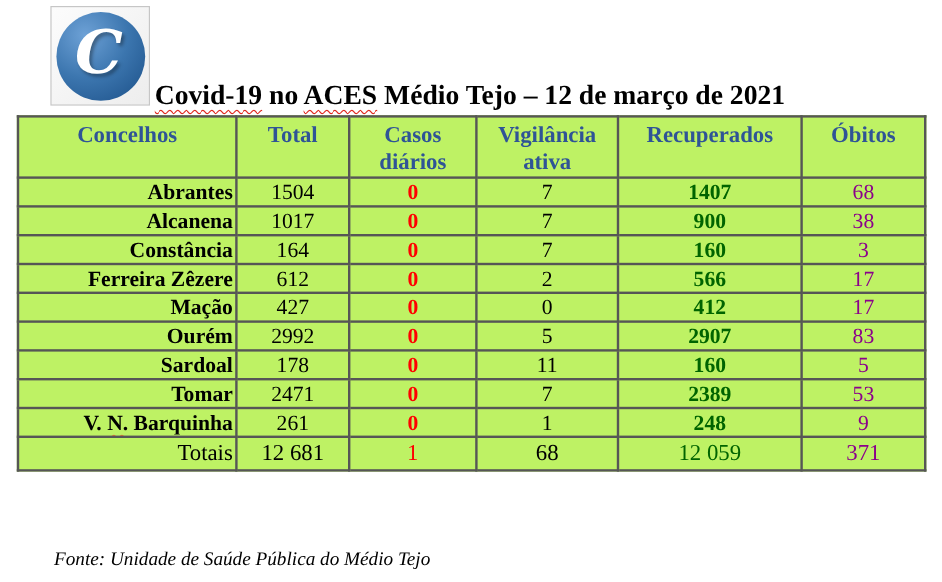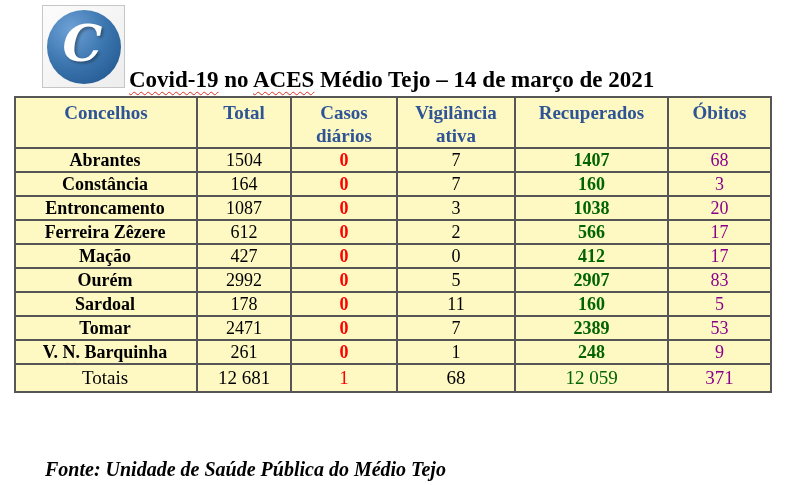--- a/index.html
+++ b/index.html
@@ -35,62 +35,62 @@
   .wavy {
     text-decoration:underline;
     text-decoration-style:wavy;
     text-decoration-color:#e02b20;
     text-decoration-thickness:1px;
     text-underline-offset:4px;
   }
   
   .table-wrap { position:absolute; left:14px; top:96px; }
   table.covid {
-    border-collapse:collapse; table-layout:fixed; width:756px; background:#fef9c3;
+    border-collapse:collapse; table-layout:fixed; width:756px; background:#bef264;
   }
   .covid th, .covid td { border:2px solid #565656; overflow:hidden; }
   .covid col.c-concelho        { width:182px; }
   .covid col.c-total           { width:94px; }
   .covid col.c-casos_diarios   { width:106px; }
   .covid col.c-vigilancia_ativa{ width:118px; }
   .covid col.c-recuperados     { width:153px; }
   .covid col.c-obitos          { width:103px; }
   .covid th {
     color:#2F5496; font-size:19px; font-weight:bold; text-align:center;
     vertical-align:top; padding-top:3px; height:51px;
     white-space:pre-line; line-height:23px;
   }
   .covid td {
     font-size:18px; height:23px; line-height:22px; padding:0 2px;
     text-align:center; vertical-align:middle; color:#000000;
   }
-  .covid td.col-concelho { text-align:center; padding-left:0; font-weight:bold; }
+  .covid td.col-concelho { text-align:right; padding-left:0; font-weight:bold; }
   .covid td.col-casos_diarios { color:#FF0000; font-weight:bold; }
   .covid td.col-recuperados   { color:#006400; font-weight:bold;border-radius:11px; }
   .covid td.col-obitos        { color:#8B008B; }
   .covid tr.totals td { font-weight:normal; font-size:19px; height:28px; }
   
   .fonte {
     position:absolute; left:45px; top:458px;
-    font-size:20px; font-weight:bold; font-style:italic; color:#000000;
+    font-size:16px; font-weight:normal; font-style:italic; color:#000000;
     white-space:nowrap;
   }
 </style>
 </head>
 <body>
 
 <div class="page">
 
   <div class="logo-box">
     <div class="logo-circle">
       <span class="logo-letter">C</span>
     </div>
   </div>
 
-  <div class="title"><span class="wavy">Covid-19</span><span> no </span><span class="wavy">ACES</span><span> Médio Tejo – 14 de março de 2021</span></div>
+  <div class="title"><span class="wavy">Covid-19</span><span> no </span><span class="wavy">ACES</span><span> Médio Tejo – 12 de março de 2021</span></div>
 
   <div class="table-wrap">
     <table class="covid">
       <colgroup>
           <col class="c-concelho">
           <col class="c-total">
           <col class="c-casos_diarios">
           <col class="c-vigilancia_ativa">
           <col class="c-recuperados">
           <col class="c-obitos">
@@ -110,34 +110,34 @@
       <tbody>
           <tr>
             <td class="col-concelho">Abrantes</td>
             <td class="col-total">1504</td>
             <td class="col-casos_diarios">0</td>
             <td class="col-vigilancia_ativa">7</td>
             <td class="col-recuperados">1407</td>
             <td class="col-obitos">68</td>
           </tr>
           <tr>
+            <td class="col-concelho">Alcanena</td>
+            <td class="col-total">1017</td>
+            <td class="col-casos_diarios">0</td>
+            <td class="col-vigilancia_ativa">7</td>
+            <td class="col-recuperados">900</td>
+            <td class="col-obitos">38</td>
+          </tr>
+          <tr>
             <td class="col-concelho">Constância</td>
             <td class="col-total">164</td>
             <td class="col-casos_diarios">0</td>
             <td class="col-vigilancia_ativa">7</td>
             <td class="col-recuperados">160</td>
             <td class="col-obitos">3</td>
-          </tr>
-          <tr>
-            <td class="col-concelho">Entroncamento</td>
-            <td class="col-total">1087</td>
-            <td class="col-casos_diarios">0</td>
-            <td class="col-vigilancia_ativa">3</td>
-            <td class="col-recuperados">1038</td>
-            <td class="col-obitos">20</td>
           </tr>
           <tr>
             <td class="col-concelho">Ferreira Zêzere</td>
             <td class="col-total">612</td>
             <td class="col-casos_diarios">0</td>
             <td class="col-vigilancia_ativa">2</td>
             <td class="col-recuperados">566</td>
             <td class="col-obitos">17</td>
           </tr>
           <tr>

